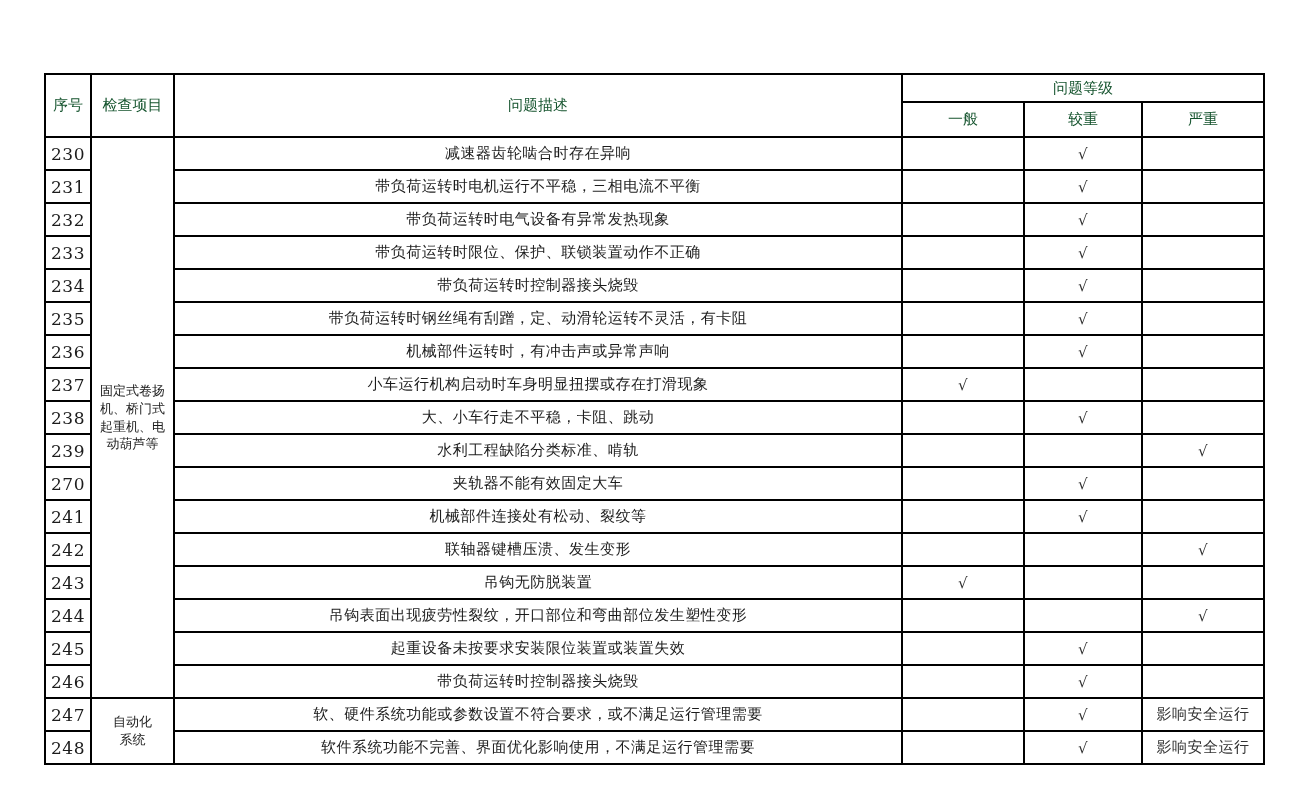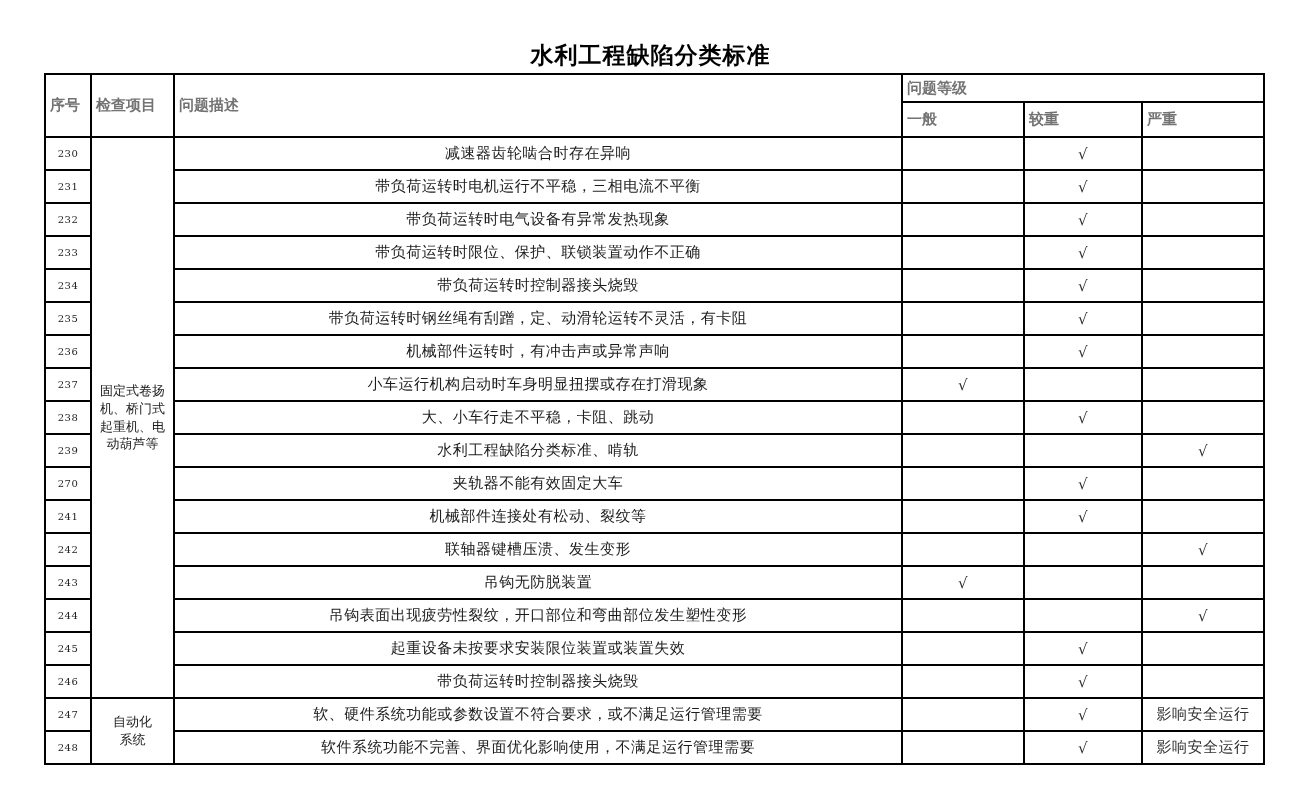--- a/index.html
+++ b/index.html
@@ -38,31 +38,31 @@
     table-layout: fixed;
   }
   table.defect-table th,
   table.defect-table td {
     border: 2px solid #000000;
     padding: 0 4px;
     overflow: hidden;
   }
   table.defect-table th {
     font-family: "DejaVu Sans", sans-serif;
-    font-weight: 700;
+    font-weight: 400;
     font-size: 15px;
-    text-align: left;
-    color: #737373;
+    text-align: center;
+    color: #14532d;
   }
   tr.hdr-row-1 { height: 28px; }
   tr.hdr-row-2 { height: 35px; }
   tbody tr { height: 33px; }
   td.idx {
     text-align: center;
-    font-size: 10px;
+    font-size: 17px;
     letter-spacing: 0.5px;
   }
   td.item {
     text-align: center;
     font-size: 13px;
     line-height: 1.38;
     white-space: pre-line;
     padding: 0 2px;
   }
   td.desc {
@@ -76,21 +76,20 @@
     text-align: center;
     font-size: 15px;
     color: #333333;
     letter-spacing: 0.5px;
   }
 </style>
 </head>
 <body>
 
 <div class="page">
-  <h1 class="doc-title">水利工程缺陷分类标准</h1>
 
   <table class="defect-table">
     <colgroup>
       <col style="width:46px">
       <col style="width:83px">
       <col style="width:728px">
       <col style="width:122px">
       <col style="width:118px">
       <col style="width:122px">
     </colgroup>

